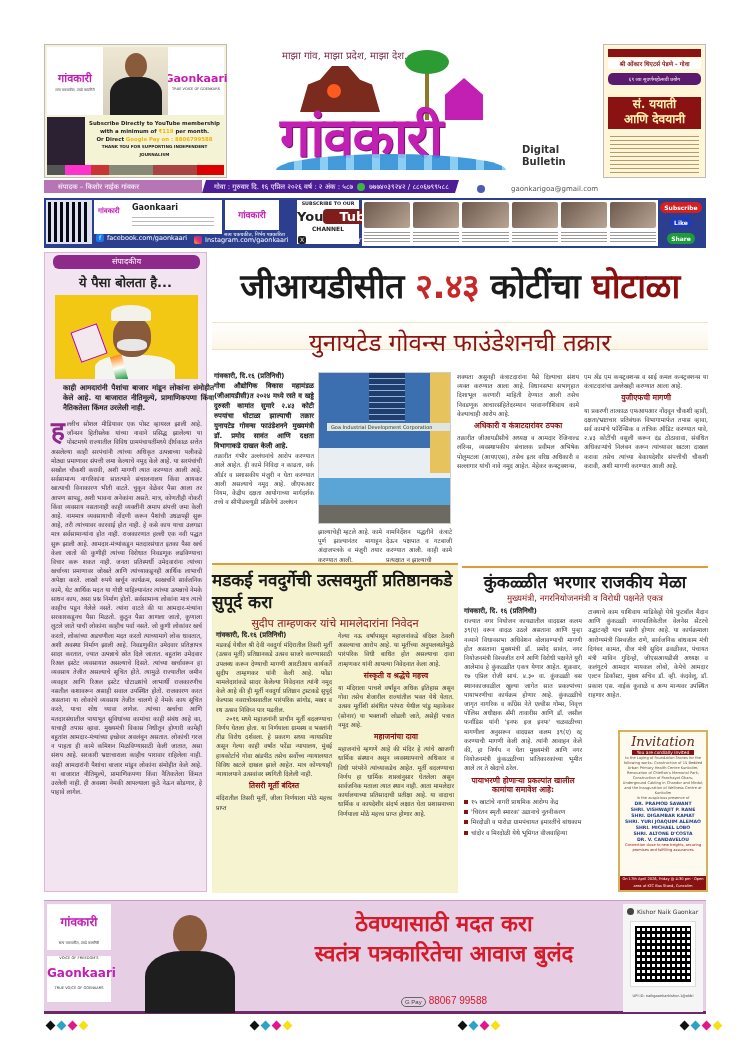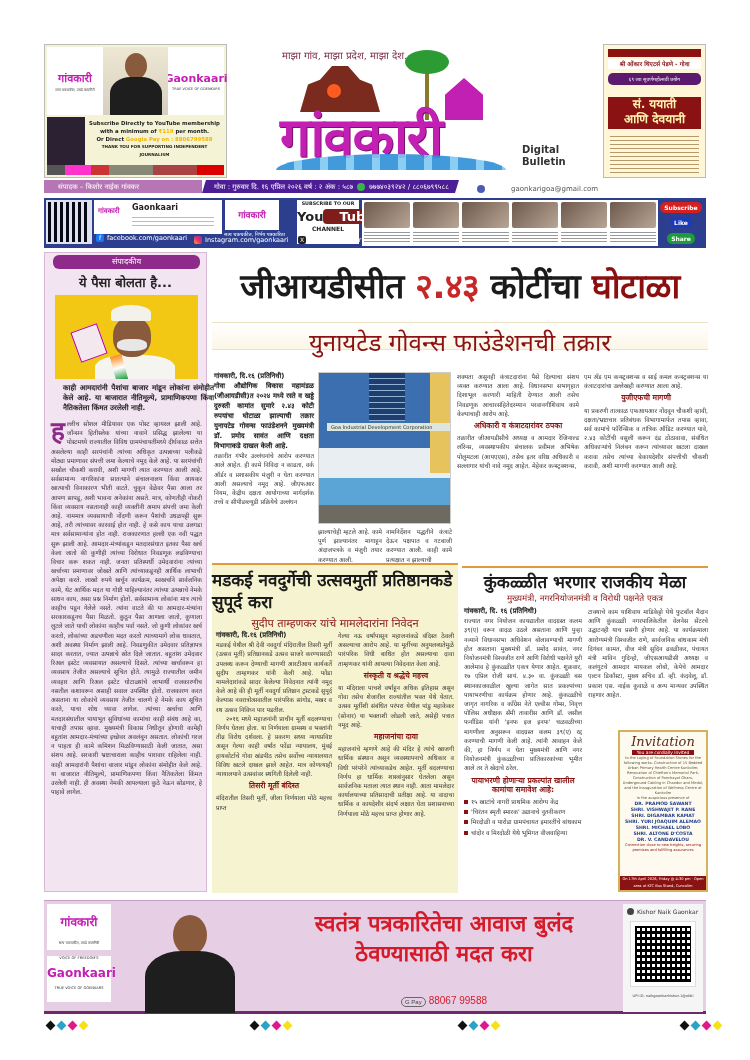--- a/index.html
+++ b/index.html
@@ -381,22 +381,22 @@
       <div class="tag">VOICE OF FREEDOM'S</div>
       <span style="line-height:26px;">Gaonkaari</span>
       <div class="tag">TRUE VOICE OF GOENKARS</div>
     </div>
   </div>
   <div class="man">
     <div class="person-head" style="top:8px;width:34px;height:40px;"></div>
     <div class="person-body" style="top:44px;width:90px;height:64px;"></div>
   </div>
   <div class="slogan">
+    <div>ठेवण्यासाठी मदत करा</div>
     <div>स्वतंत्र पत्रकारितेचा आवाज बुलंद</div>
-    <div>ठेवण्यासाठी मदत करा</div>
   </div>
   <div class="gpay">
     <span class="gp">G Pay</span><span>88067 99588</span>
   </div>
   <div class="qrbox">
     <div class="nm">
         <i></i>
         <span>Kishor Naik Gaonkar</span>
       </div>
     <div class="qr"></div>

